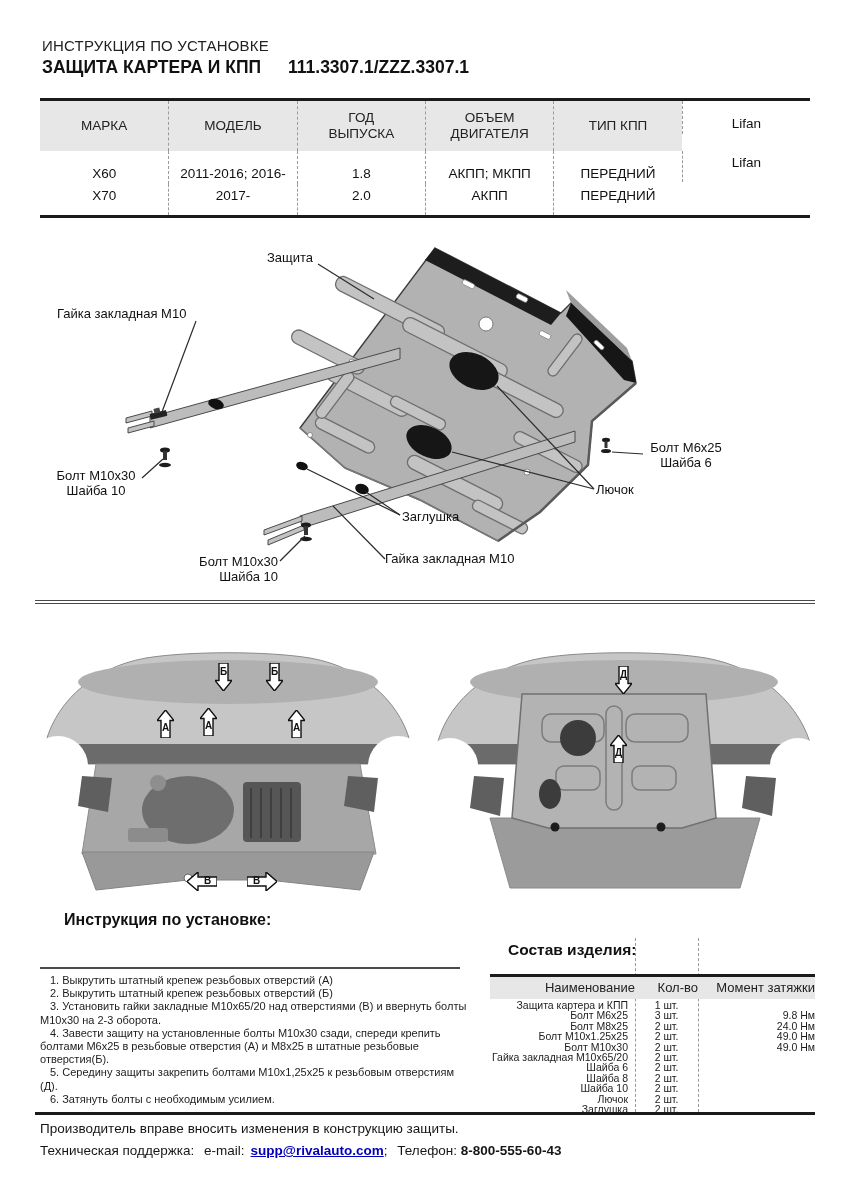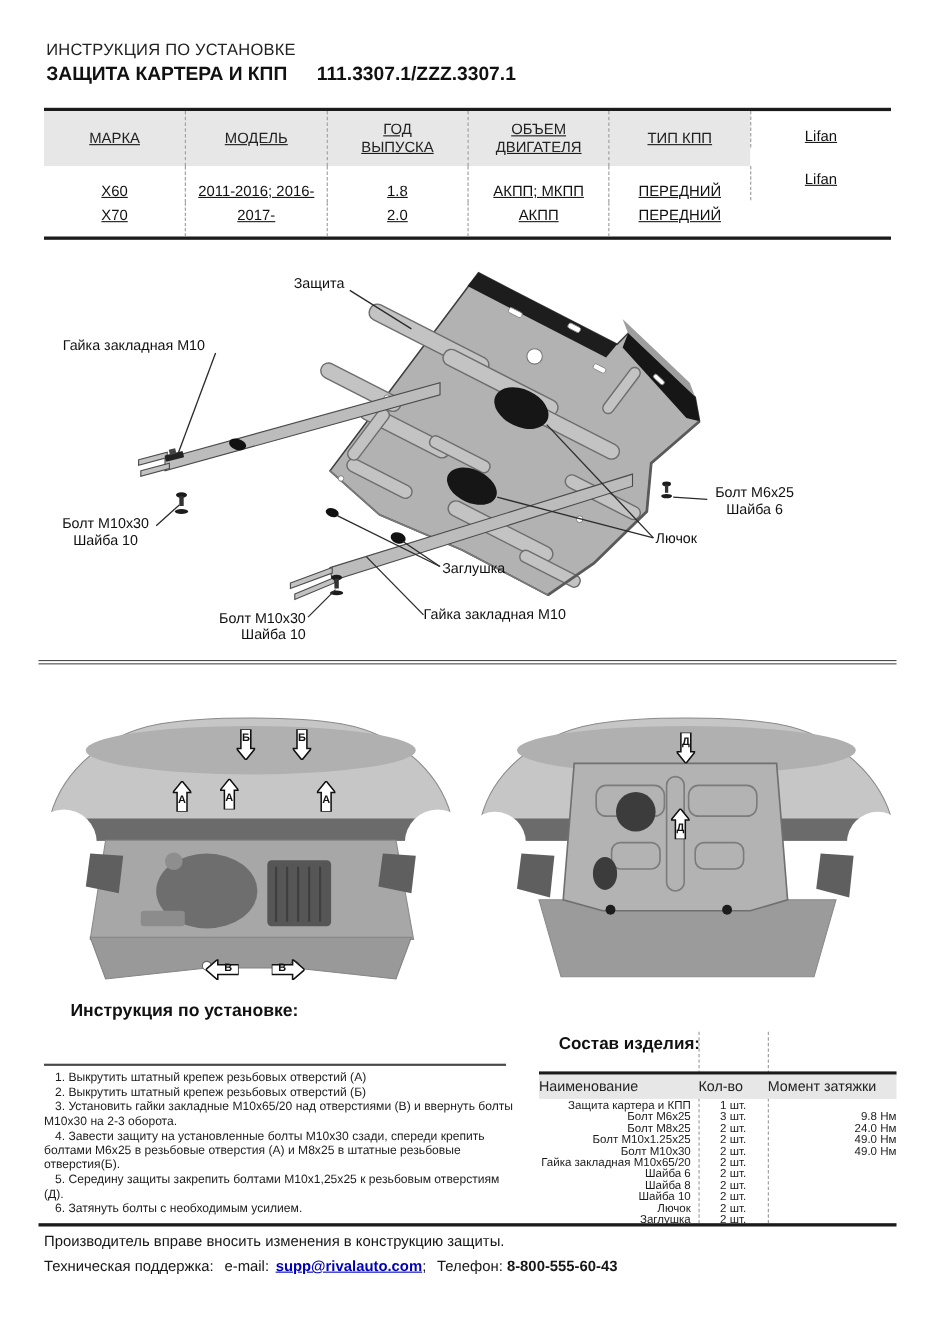--- a/index.html
+++ b/index.html
@@ -4,21 +4,21 @@
 <style>
   html,body{margin:0;padding:0;background:#fff;}
   #page{position:relative;width:849px;height:1200px;background:#fff;overflow:hidden;
         font-family:"Liberation Sans",sans-serif;color:#1b1b1b;}
   
   .h-title{position:absolute;left:42px;top:37px;font-size:15px;letter-spacing:.2px;color:#222;}
   .h-sub{position:absolute;left:42px;top:57px;font-size:17.5px;font-weight:bold;color:#111;}
   .h-part{position:absolute;left:288px;top:57px;font-size:17.5px;font-weight:bold;color:#111;}
   
   .vt{position:absolute;left:40px;top:98px;width:770px;border-top:3px solid #1b1b1b;
-      border-bottom:3px solid #1b1b1b;display:grid;grid-template-columns:repeat(6,1fr);text-decoration:underline;}
+      border-bottom:3px solid #1b1b1b;display:grid;grid-template-columns:repeat(6,1fr);}
   .vt>div{border-left:1px dashed #9a9a9a;}
   .vt>div:nth-child(6n+1){border-left:none;}
   .vt .hc{background:#e7e7e7;min-height:50px;display:flex;align-items:center;justify-content:center;
       text-align:center;font-size:13.5px;color:#222;padding:0 4px;white-space:pre-line;line-height:16px;}
   .vt .bc{display:flex;align-items:center;justify-content:center;font-size:13.5px;height:22px;color:#111;}
   .vt .r1{padding-top:11px;}
   .vt .r2{padding-bottom:9px;}
   
   .dsvg{position:absolute;left:0;top:240px;}
   .dlab{position:absolute;font-size:13px;color:#101010;white-space:nowrap;}
@@ -44,21 +44,21 @@
   .ititle{position:absolute;left:40px;top:911px;font-size:16px;font-weight:bold;color:#111;margin-left:24px;}
   .ititle-line{position:absolute;left:40px;top:967px;width:420px;height:2px;background:#4a4a4a;}
   .steps{position:absolute;left:40px;top:974px;width:428px;}
   .steps p{margin:0;text-indent:10px;font-size:11px;line-height:13.2px;color:#1c1c1c;}
   
   .parts{position:absolute;left:490px;top:938px;width:325px;height:174px;}
   .pd{position:absolute;top:0;bottom:0;border-left:1px dashed #9a9a9a;}
   .ptitle{position:absolute;left:18px;top:3px;font-size:15.5px;font-weight:bold;color:#111;}
   .pline{position:absolute;left:0;right:0;top:36px;height:2.5px;background:#1b1b1b;}
   .pband{position:absolute;left:0;right:0;top:38.5px;height:22px;background:#e7e7e7;}
-  .ph{position:absolute;top:38.5px;height:22px;line-height:22px;font-size:13px;color:#222;text-align:left;}
+  .ph{position:absolute;top:38.5px;height:22px;line-height:22px;font-size:13px;color:#222;text-align:right;}
   .prows{position:absolute;left:0;right:0;top:62px;}
   .prow{display:grid;grid-template-columns:145px 63px 117px;height:10.4px;}
   .prow span{font-size:10.5px;line-height:10.4px;color:#1c1c1c;}
   .pn{text-align:right;padding-right:7px;}
   .pq{text-align:center;}
   .pt{text-align:right;}
   
   .fline{position:absolute;left:35px;top:1112px;width:780px;height:3px;background:#1b1b1b;}
   .f1{position:absolute;left:40px;top:1121px;font-size:13.5px;color:#161616;}
   .f2{position:absolute;left:40px;top:1143px;font-size:13.5px;color:#161616;}

